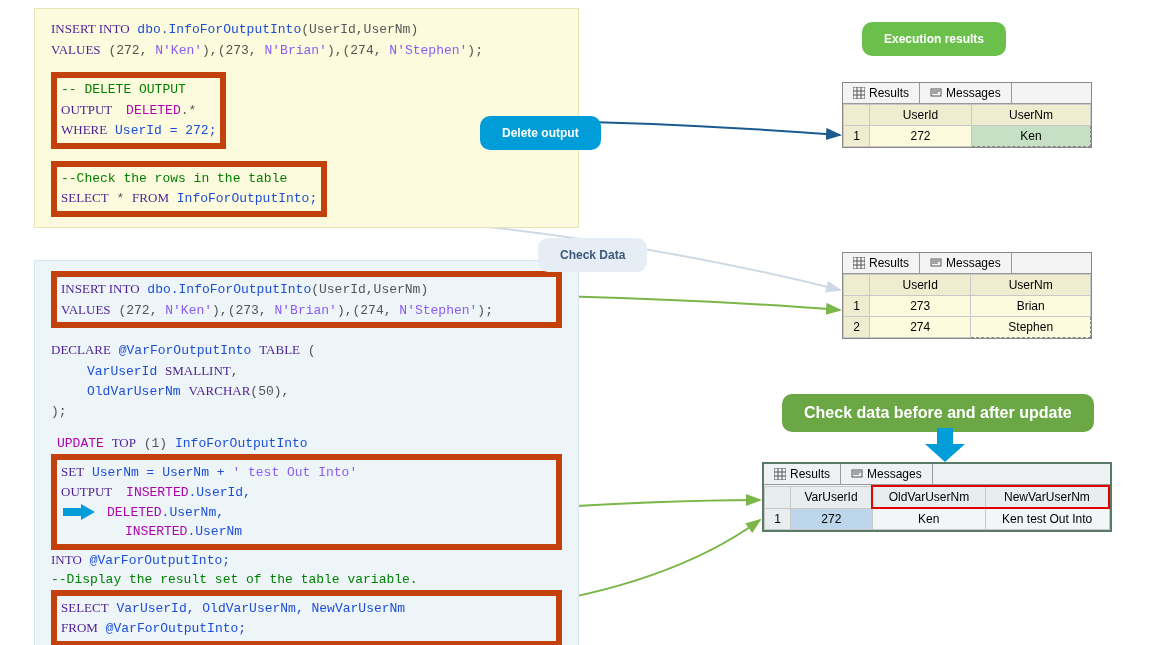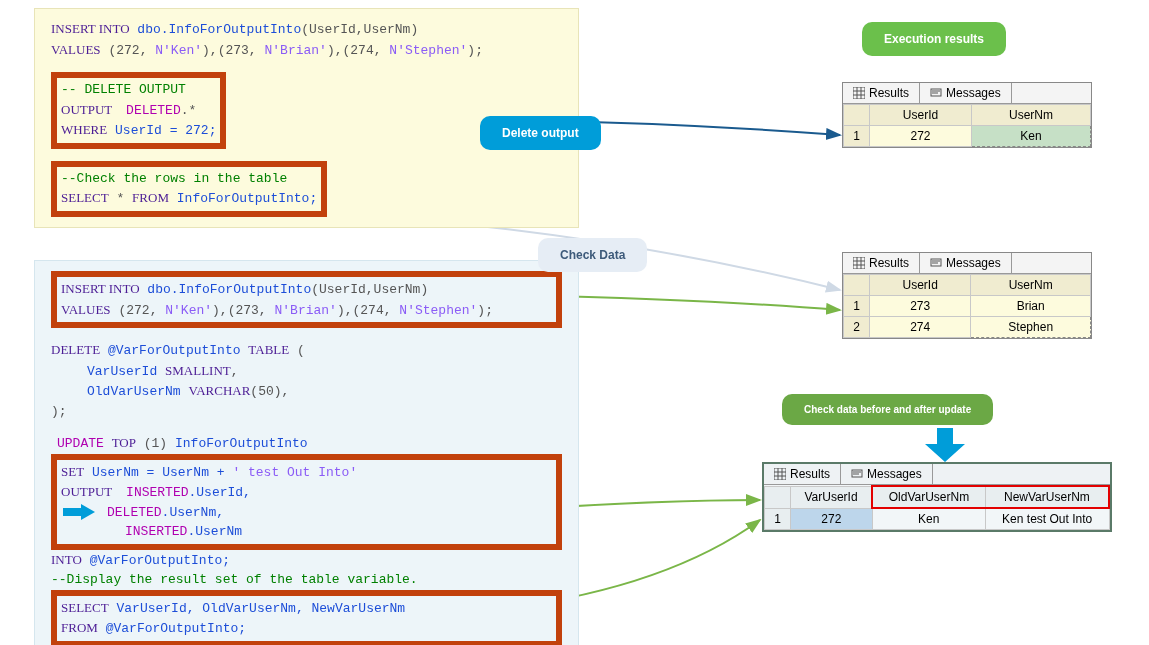--- a/index.html
+++ b/index.html
@@ -15,21 +15,21 @@
 .kw-str { color: #8b5cf6; font-family: Liberation Mono, monospace; }
 .kw-purple { color: #b000b0; padding-left: 6px; }
 .kw-black { color: #1d4ed8; }
 
 .red-box { border: 6px solid #c2410c; padding: 2px 4px; display: inline-block; }
 
 .pill { border-radius: 10px; color: #fff; font-weight: bold; padding: 10px 22px; position: absolute; font-size: 12px; text-align: center; }
 .pill-green { background: #6bc04b; }
 .pill-blue { background: #009dd9; }
 .pill-lblue { background: #e6edf5; color: #3d5a7a; }
-.pill-darkgreen { background: #6ba845; font-size: 10px; }
+.pill-darkgreen { background: #6ba845; font-size: 16px; }
 
 .results-box { position: absolute; border: 1px solid #888; font-size: 12px; }
 .results-yellow { background: #fdfbdd; }
 .results-blue { background: #f2f6f8; border: 2px solid #5a7a68; }
 .tabbar { display: flex; border-bottom: 1px solid #999; background: #f4f4f4; }
 .tab { padding: 3px 10px; border-right: 1px solid #999; display: flex; align-items: center; gap: 4px; }
 .tab svg { width: 12px; height: 12px; }
 .result-grid { width: 100%; border-collapse: collapse; }
 .result-grid th, .result-grid td { border: 1px solid #c8c8c8; padding: 3px 8px; text-align: center; font-weight: normal; }
 .result-grid th { background: #f0ecd0; }
@@ -81,21 +81,21 @@
     <div><span class="kw-blue">SELECT</span> <span class="kw-gray">*</span> <span class="kw-blue">FROM</span> <span class="kw-black">InfoForOutputInto;</span></div>
   </div>
 </div>
 
 <div class="code-block code-blue" style="left:34px; top:260px; width:545px;">
   <div class="red-box" style="display:block;">
     <div><span class="kw-blue">INSERT INTO</span> <span class="kw-black">dbo.InfoForOutputInto</span><span class="kw-gray">(UserId,UserNm)</span></div>
     <div><span class="kw-blue">VALUES</span> <span class="kw-gray">(272,</span> <span class="kw-str">N'Ken'</span><span class="kw-gray">),(273,</span> <span class="kw-str">N'Brian'</span><span class="kw-gray">),(274,</span> <span class="kw-str">N'Stephen'</span><span class="kw-gray">);</span></div>
   </div>
   <div style="height:12px"></div>
-  <div><span class="kw-blue">DELETE</span> <span class="kw-black">@VarForOutputInto</span> <span class="kw-blue">TABLE</span> <span class="kw-gray">(</span></div>
+  <div><span class="kw-blue">DECLARE</span> <span class="kw-black">@VarForOutputInto</span> <span class="kw-blue">TABLE</span> <span class="kw-gray">(</span></div>
   <div style="padding-left:36px"><span class="kw-black">VarUserId</span> <span class="kw-blue">SMALLINT</span><span class="kw-gray">,</span></div>
   <div style="padding-left:36px"><span class="kw-black">OldVarUserNm</span> <span class="kw-blue">VARCHAR</span><span class="kw-gray">(50),</span></div>
   <div><span class="kw-gray">);</span></div>
   <div style="height:12px"></div>
   <div><span class="kw-purple">UPDATE</span> <span class="kw-blue">TOP</span> <span class="kw-gray">(1)</span> <span class="kw-black">InfoForOutputInto</span></div>
   <div class="red-box" style="display:block;">
     <div><span class="kw-blue">SET</span> <span class="kw-black">UserNm = UserNm +</span> <span class="kw-str">' test Out Into'</span></div>
     <div><span class="kw-blue">OUTPUT</span> <span class="kw-purple">INSERTED</span><span class="kw-black">.UserId,</span></div>
     <div style="display:flex; align-items:center;">
       <svg width="36" height="18" viewBox="0 0 36 18" style="margin-right:4px;">

